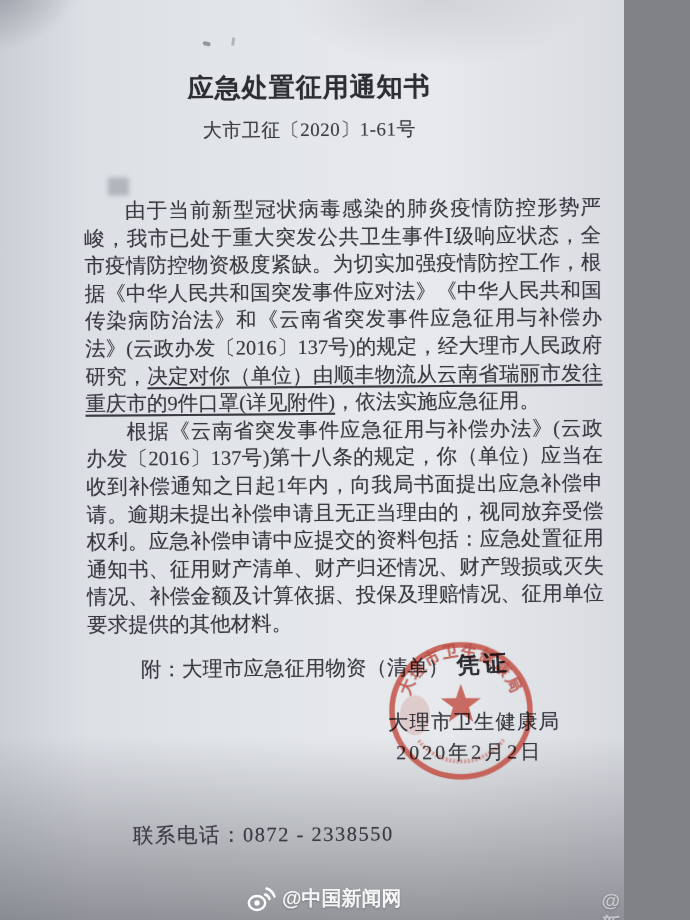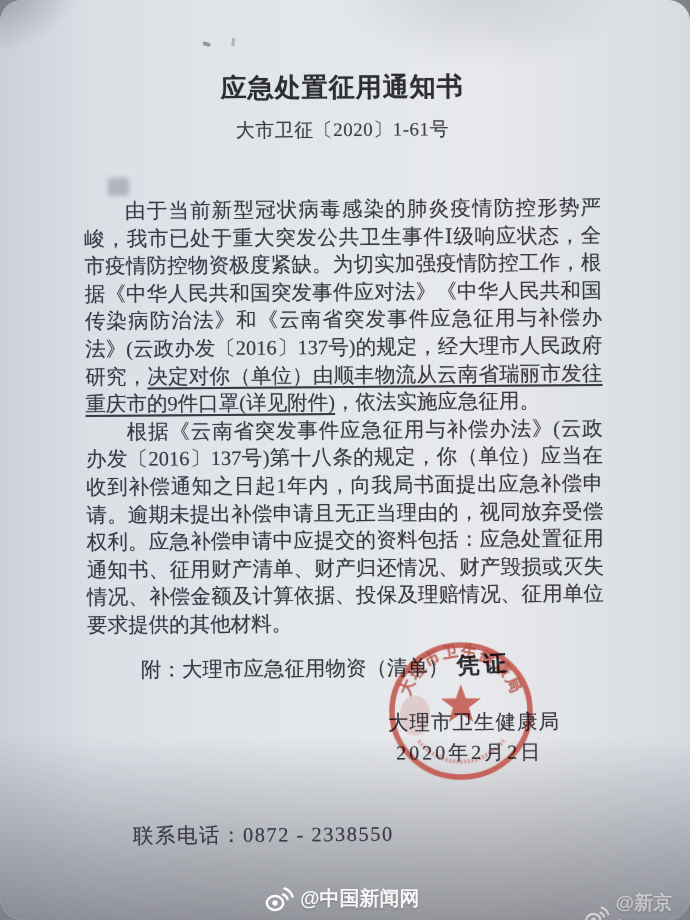--- a/index.html
+++ b/index.html
@@ -1,22 +1,21 @@
 <!DOCTYPE html>
 <html><head>
 <meta charset="utf-8">
 <style>
   * { margin:0; padding:0; box-sizing:border-box; }
   body { background:#808288; }
 
   .photo {
-    position:relative; width:690px; height:920px; overflow:hidden;
+    position:relative; width:624px; height:920px; overflow:hidden;
     font-family:"Liberation Serif","DejaVu Serif",serif;
     background:#b9bcc2;
-    border-radius:22px;
   }
   
   .paper {
     position:absolute; inset:0;
     background:
       radial-gradient(150px 120px at -20px -30px, rgba(75,80,92,.55), rgba(75,80,92,0) 70%),
       radial-gradient(200px 90px at 70% 0%, rgba(140,144,152,.25), rgba(140,144,152,0) 75%),
       linear-gradient(to bottom, rgba(108,110,117,0) 80%, rgba(108,110,117,.35) 90%, rgba(95,97,104,.62) 100%),
       linear-gradient(to right, #ccd0d6 0%, #dcdfe4 14%, #e4e7ea 45%, #e7e9ec 70%, #d8dbe0 100%);
   }
@@ -77,21 +76,21 @@
   .seal {
     position:absolute; left:382px; top:640px; width:154px; height:148px;
     mix-blend-mode:multiply; opacity:.94; filter:blur(.3px);
   }
 
   .wm {
     position:absolute; display:flex; align-items:center; gap:6px;
     font-family:"Liberation Sans","DejaVu Sans",sans-serif; font-weight:bold;
     text-shadow:0 1px 2px rgba(60,62,68,.35);
   }
-  .wm-1 { left:264px; top:885px; color:rgba(255,255,255,.93); font-size:20px; }
+  .wm-1 { left:246px; top:885px; color:rgba(255,255,255,.93); font-size:20px; }
   .wm-2 { left:584px; top:890px; color:rgba(255,255,255,.55); font-size:19px; }
   .wm-2 svg { opacity:.6; }
 </style>
 </head>
 <body>
 
 <div class="photo">
   <div class="paper"></div>
 
   <div class="doc">

